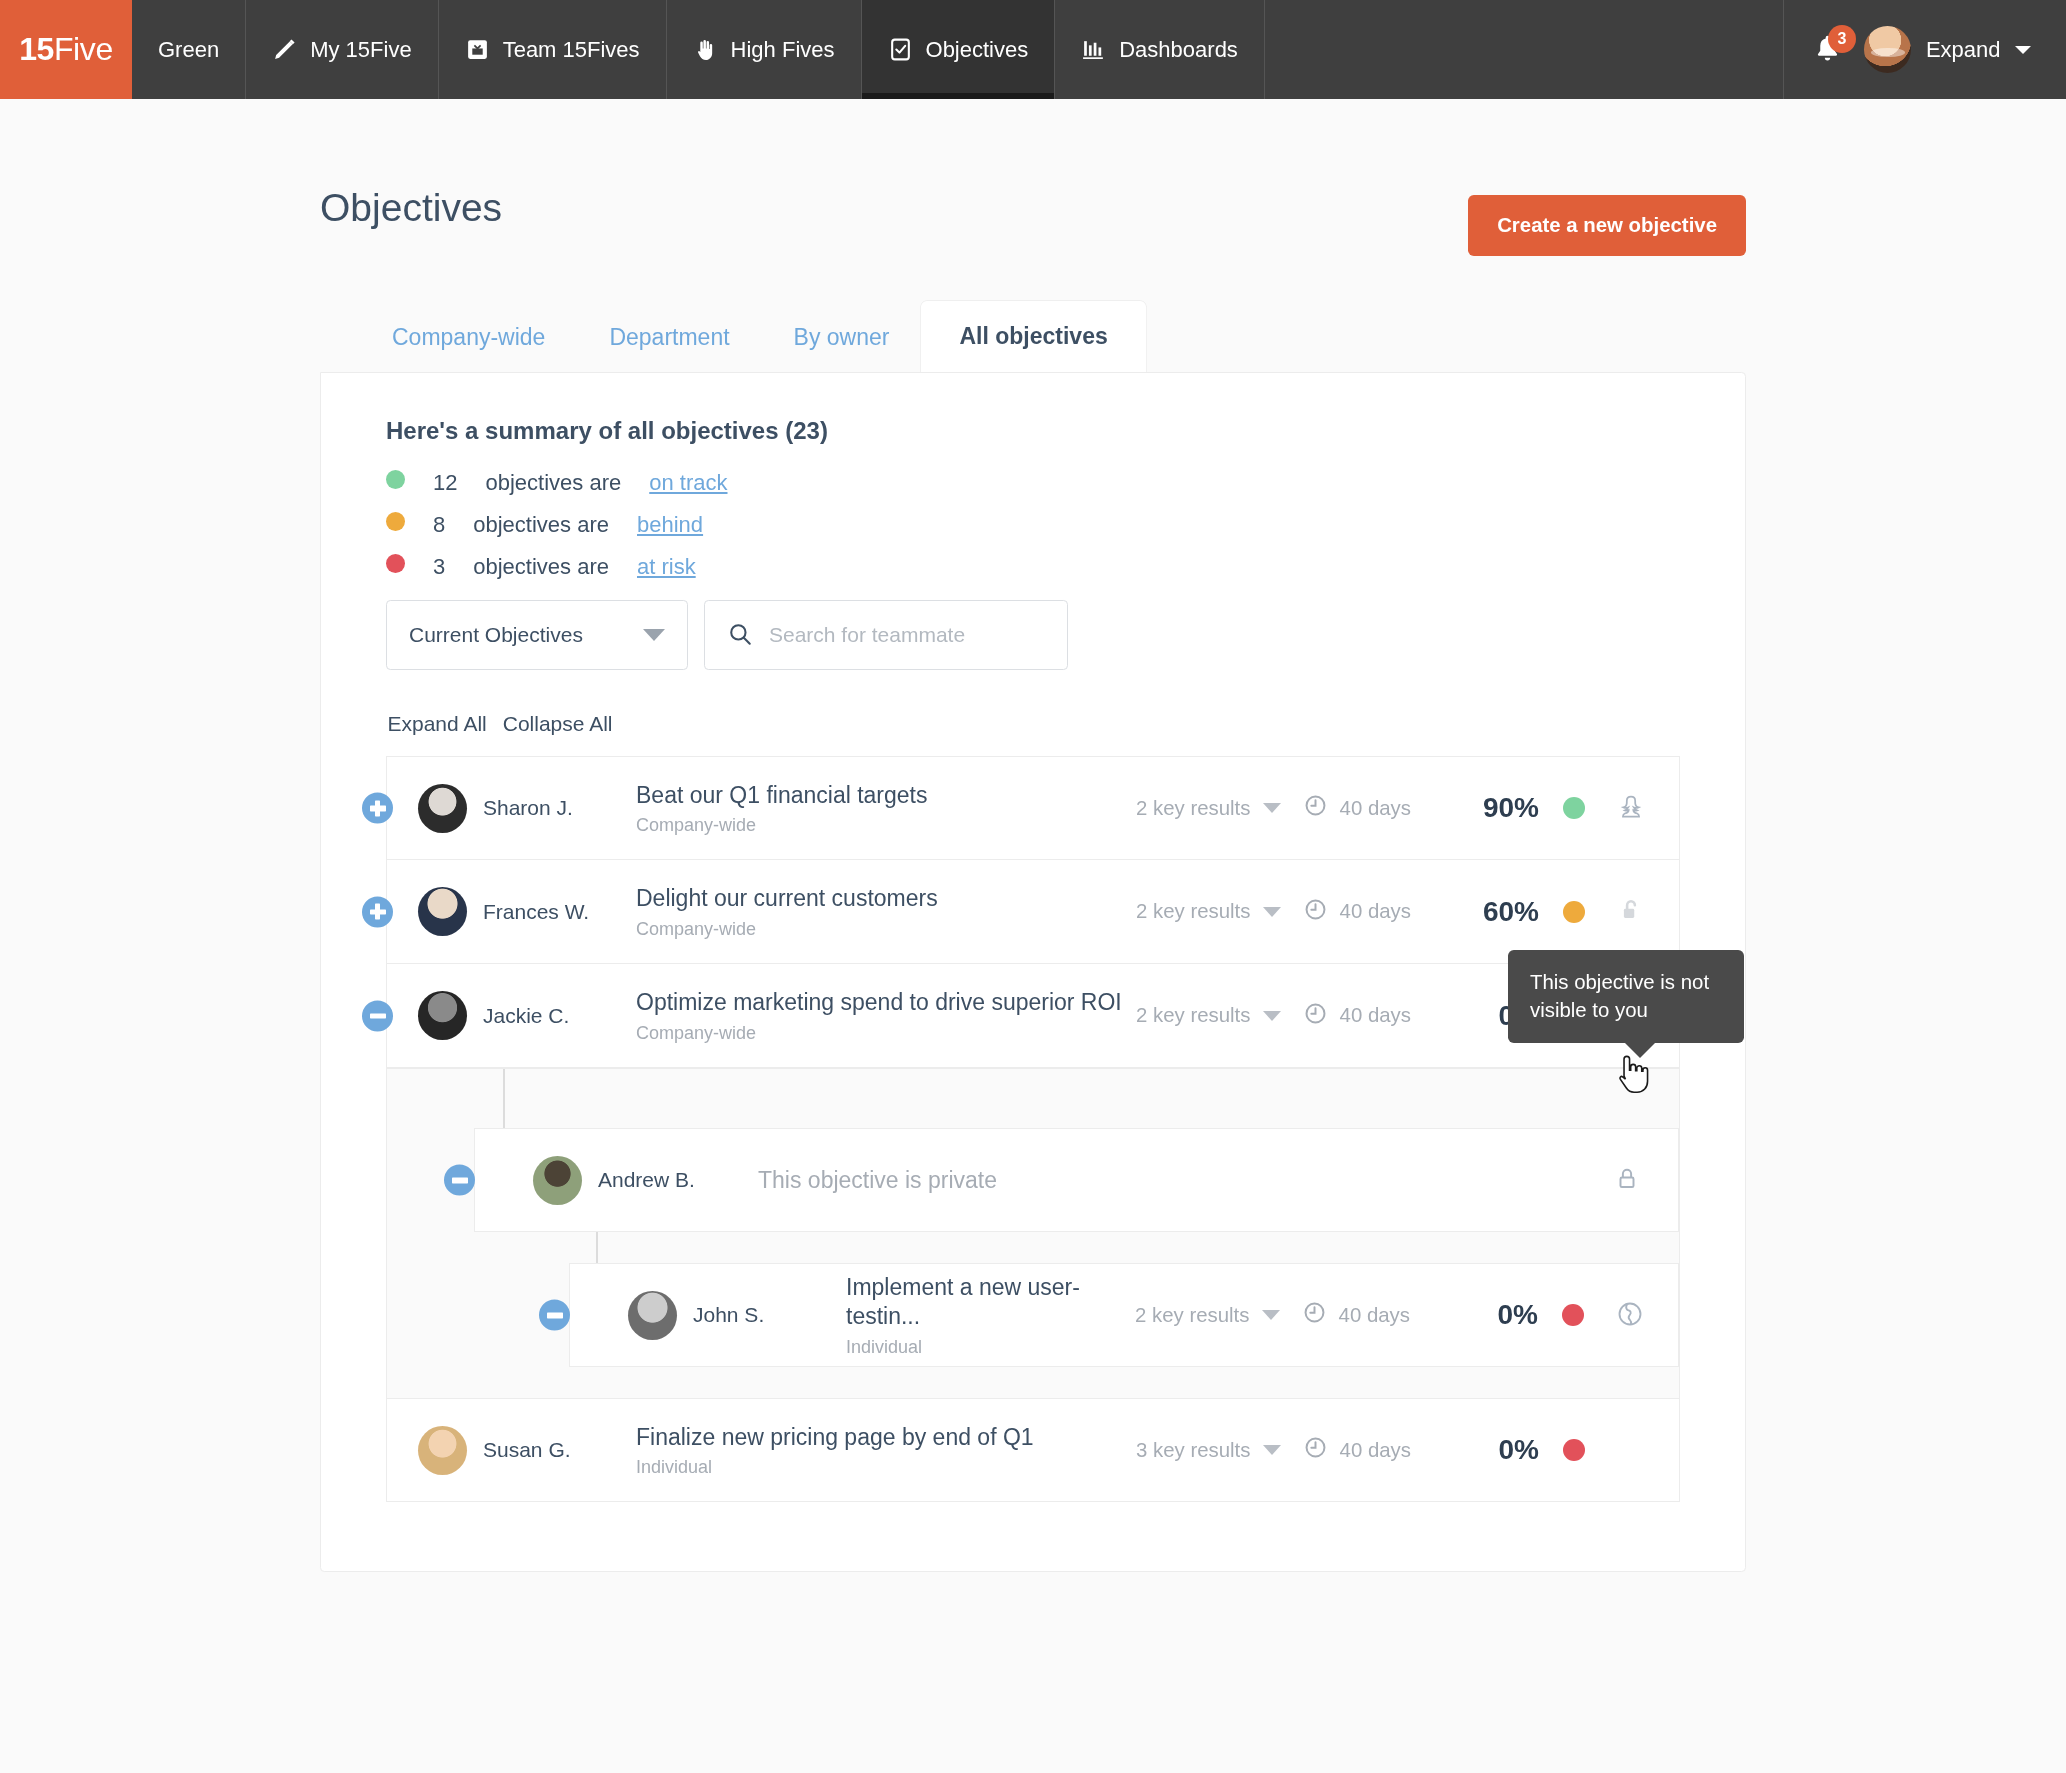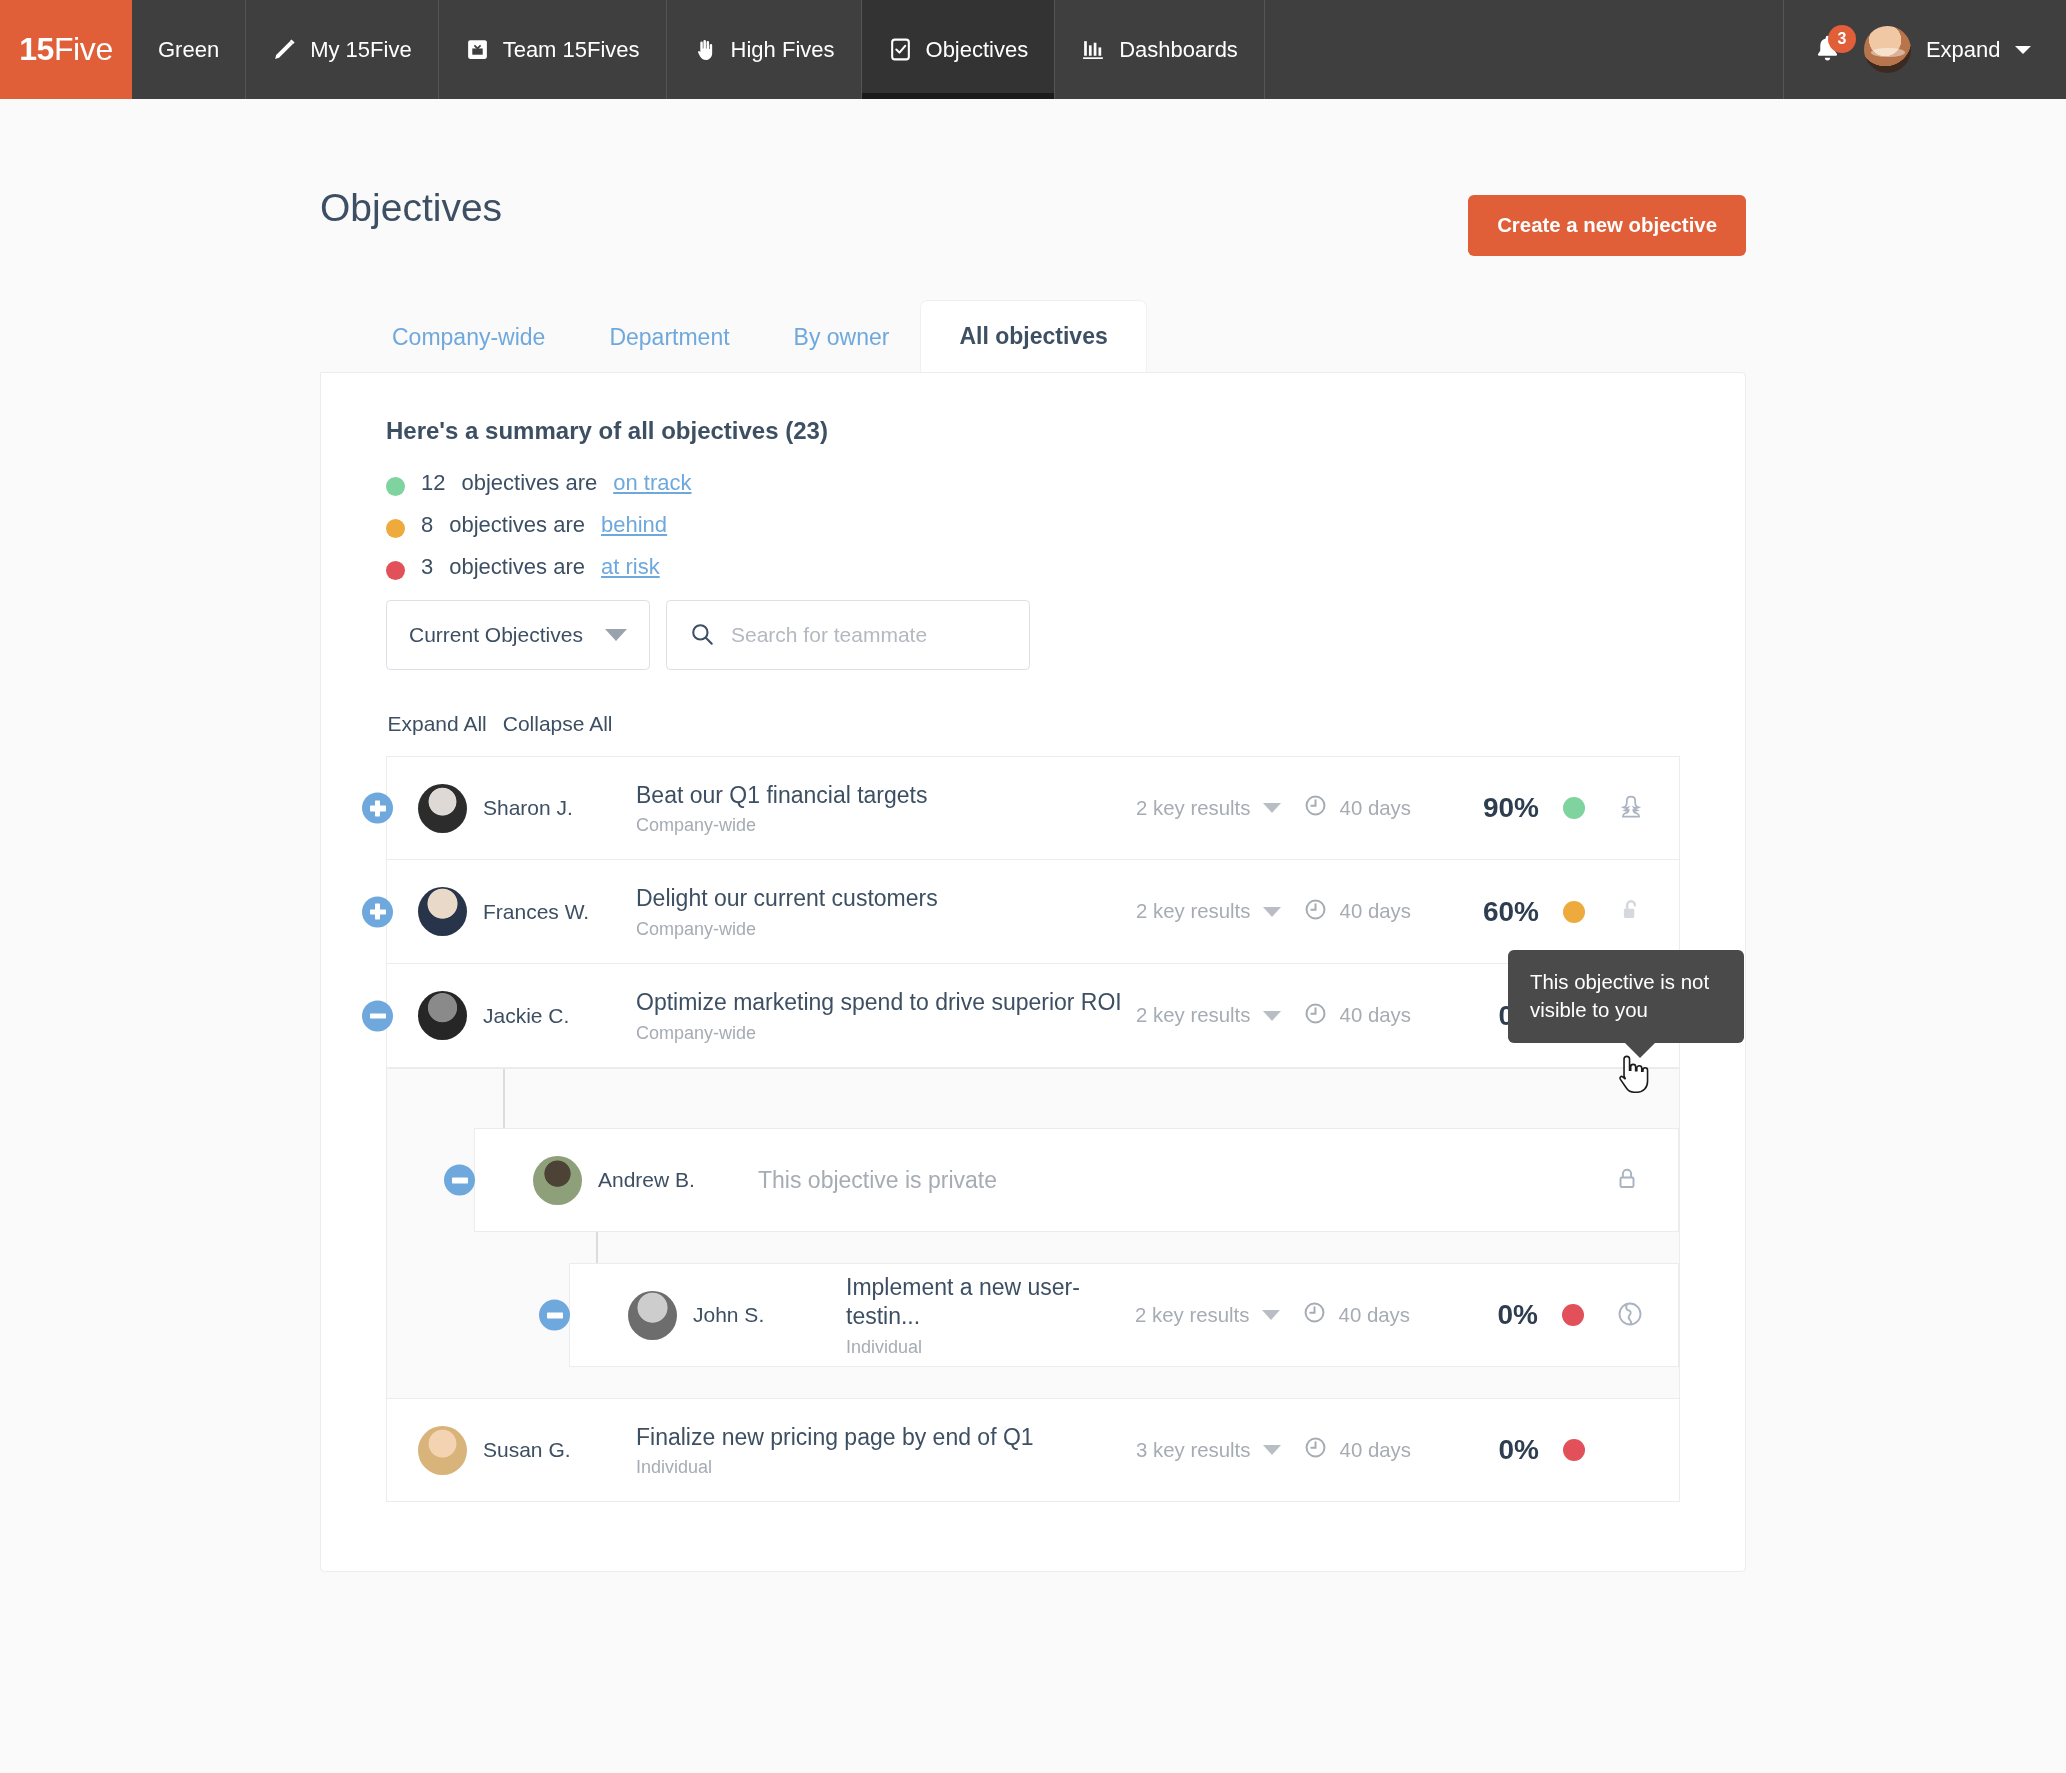--- a/index.html
+++ b/index.html
@@ -145,32 +145,32 @@
   .card-top {
     display: flex; justify-content: space-between; align-items: flex-start; flex-direction: column;
   }
   .summary-title {
     font-size: 24px;
     font-weight: 700;
     color: #3d4f63;
     margin-bottom: 25px;
   }
   .summary-line {
-    display: flex; align-items: flex-end; gap: 16px;
+    display: flex; align-items: flex-start; gap: 28px;
     font-size: 22px; color: #3d4f63;
     margin-bottom: 16px;
   }
   .dot { width: 19px; height: 19px; border-radius: 50%; flex: none; }
   .summary-link {
     color: #6fa8dc; text-decoration: underline; cursor: pointer;
   }
 
   .controls { display: flex; gap: 16px; padding-top: 4.4px; }
   .select-box {
-    width: 264px; height: 70px;
+    width: 302px; height: 70px;
     border: 0.7px solid #dcdfe3;
     border-radius: 4.4px;
     display: flex; align-items: center; justify-content: space-between;
     padding: 0 22px;
     font-size: 21px; color: #3d4f63;
     cursor: pointer; background: #fff;
   }
   .select-caret {
     width: 0; height: 0;
     border-left: 11px solid transparent;

